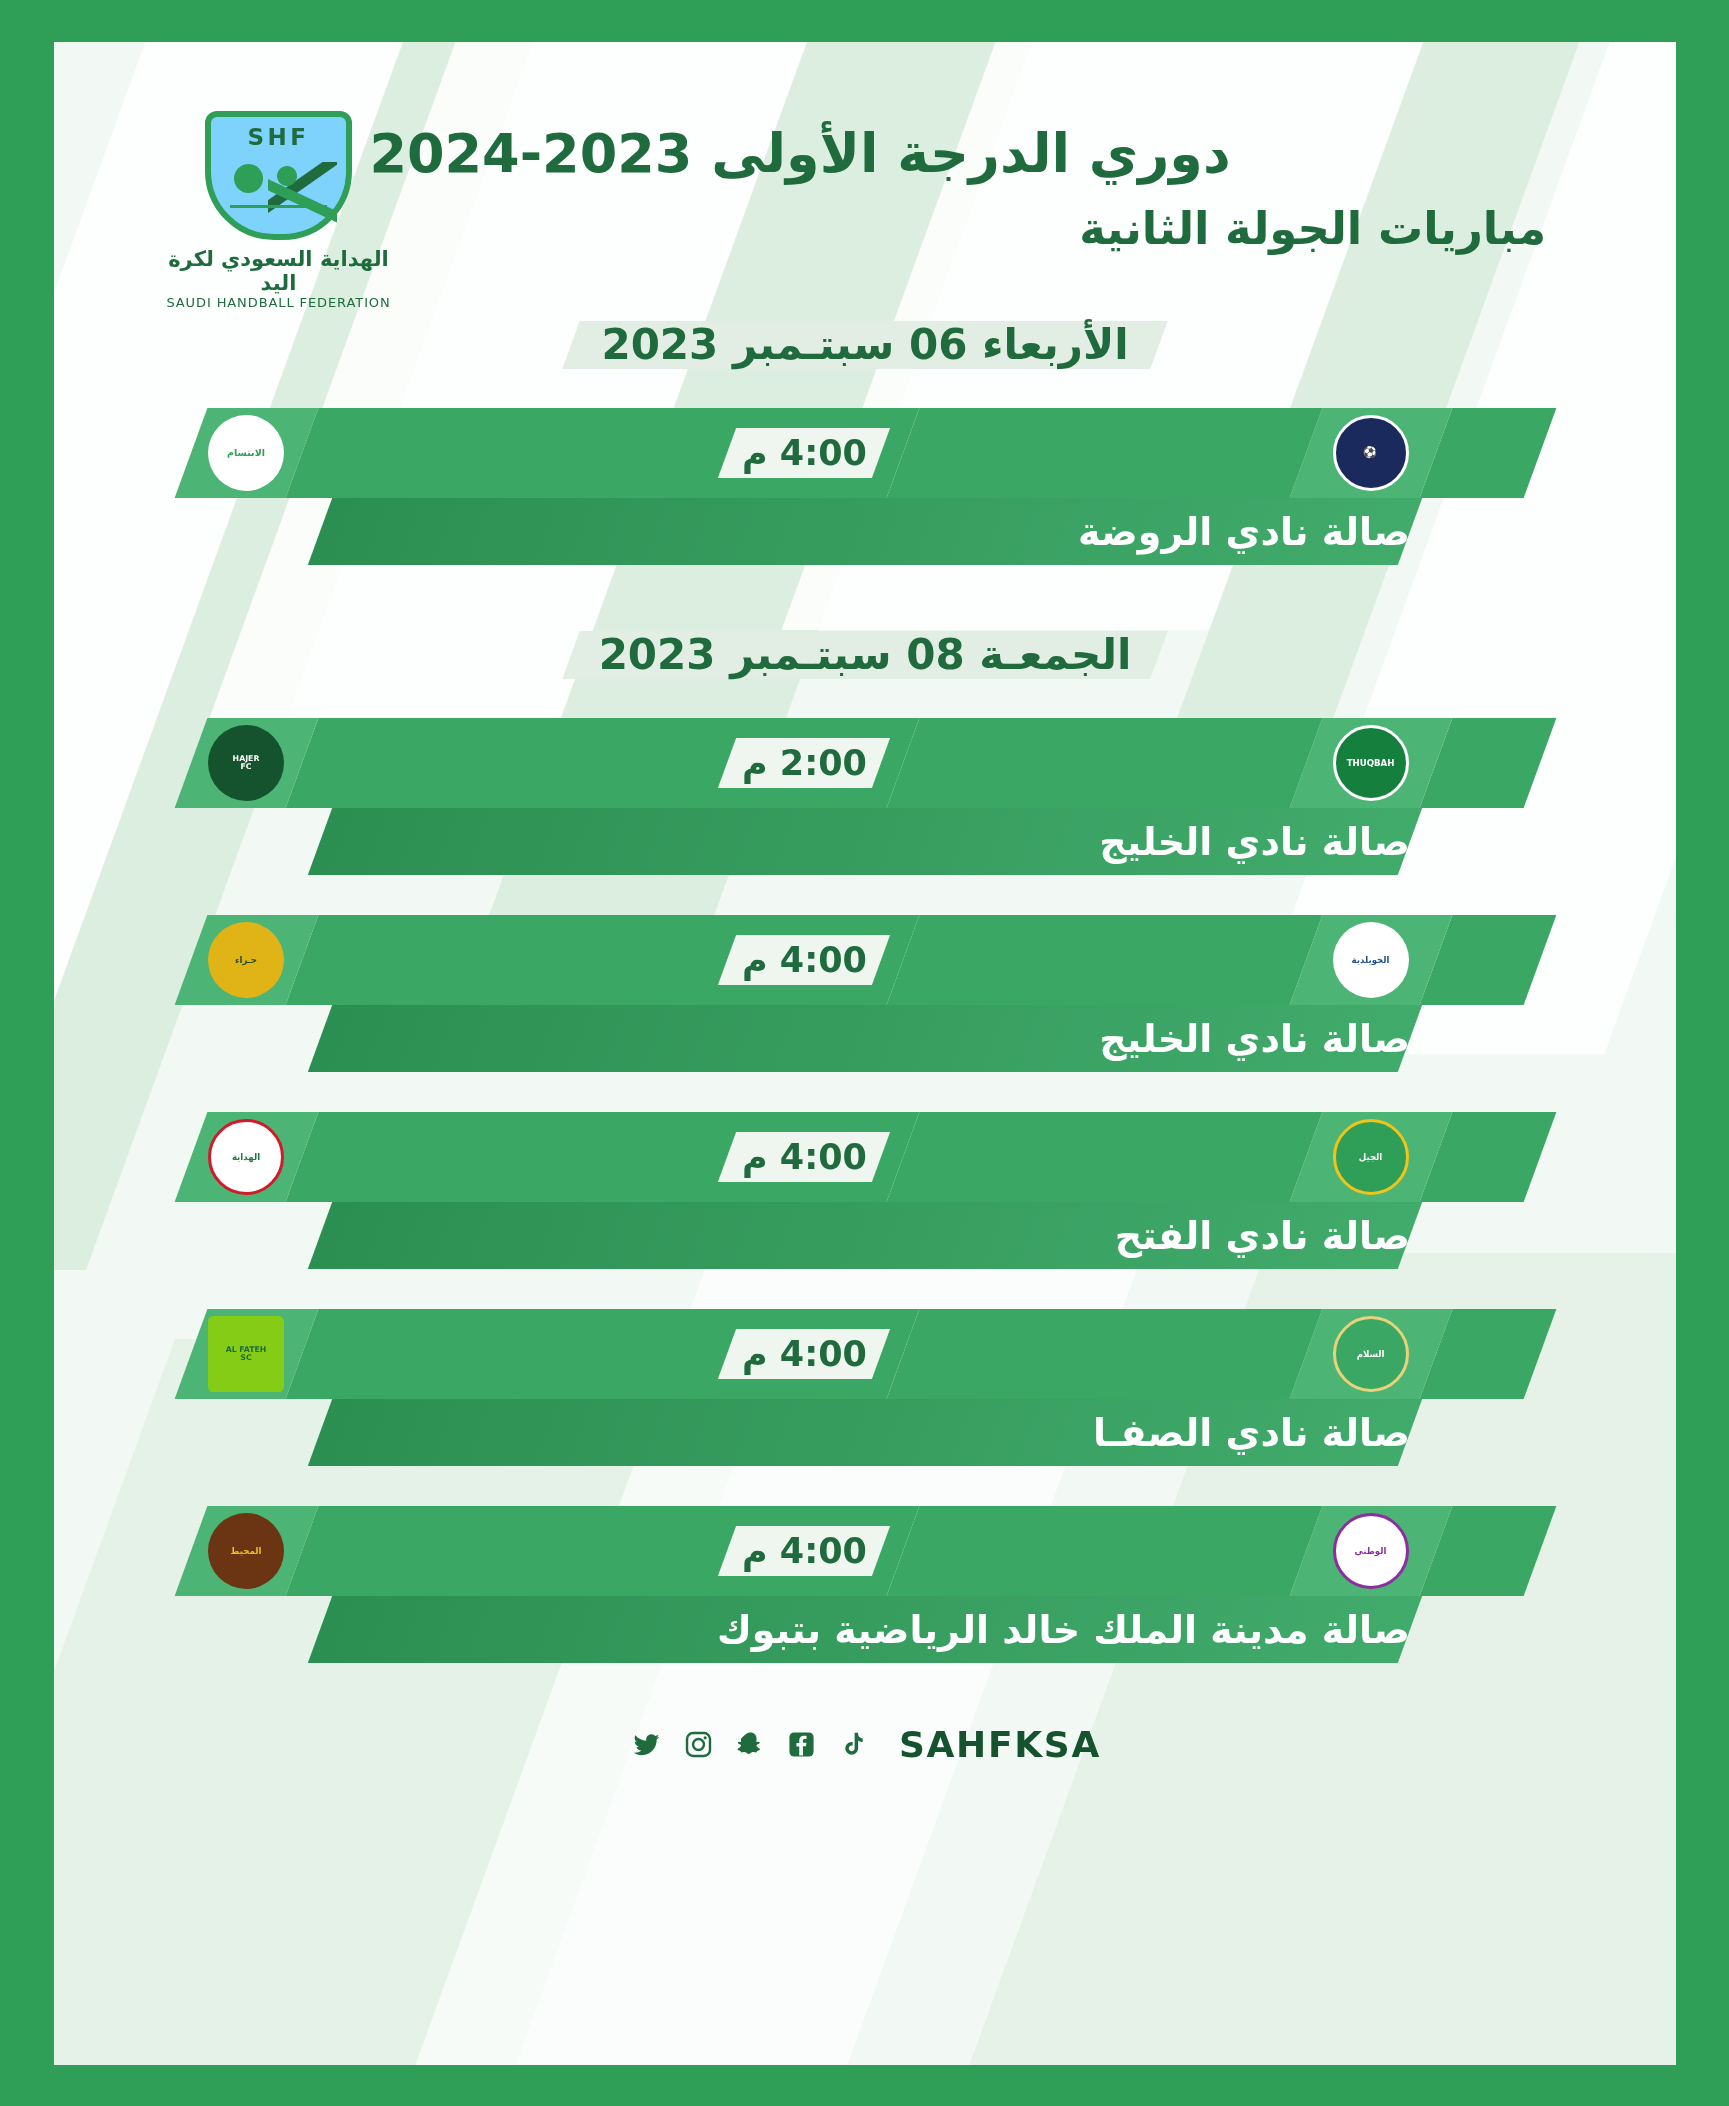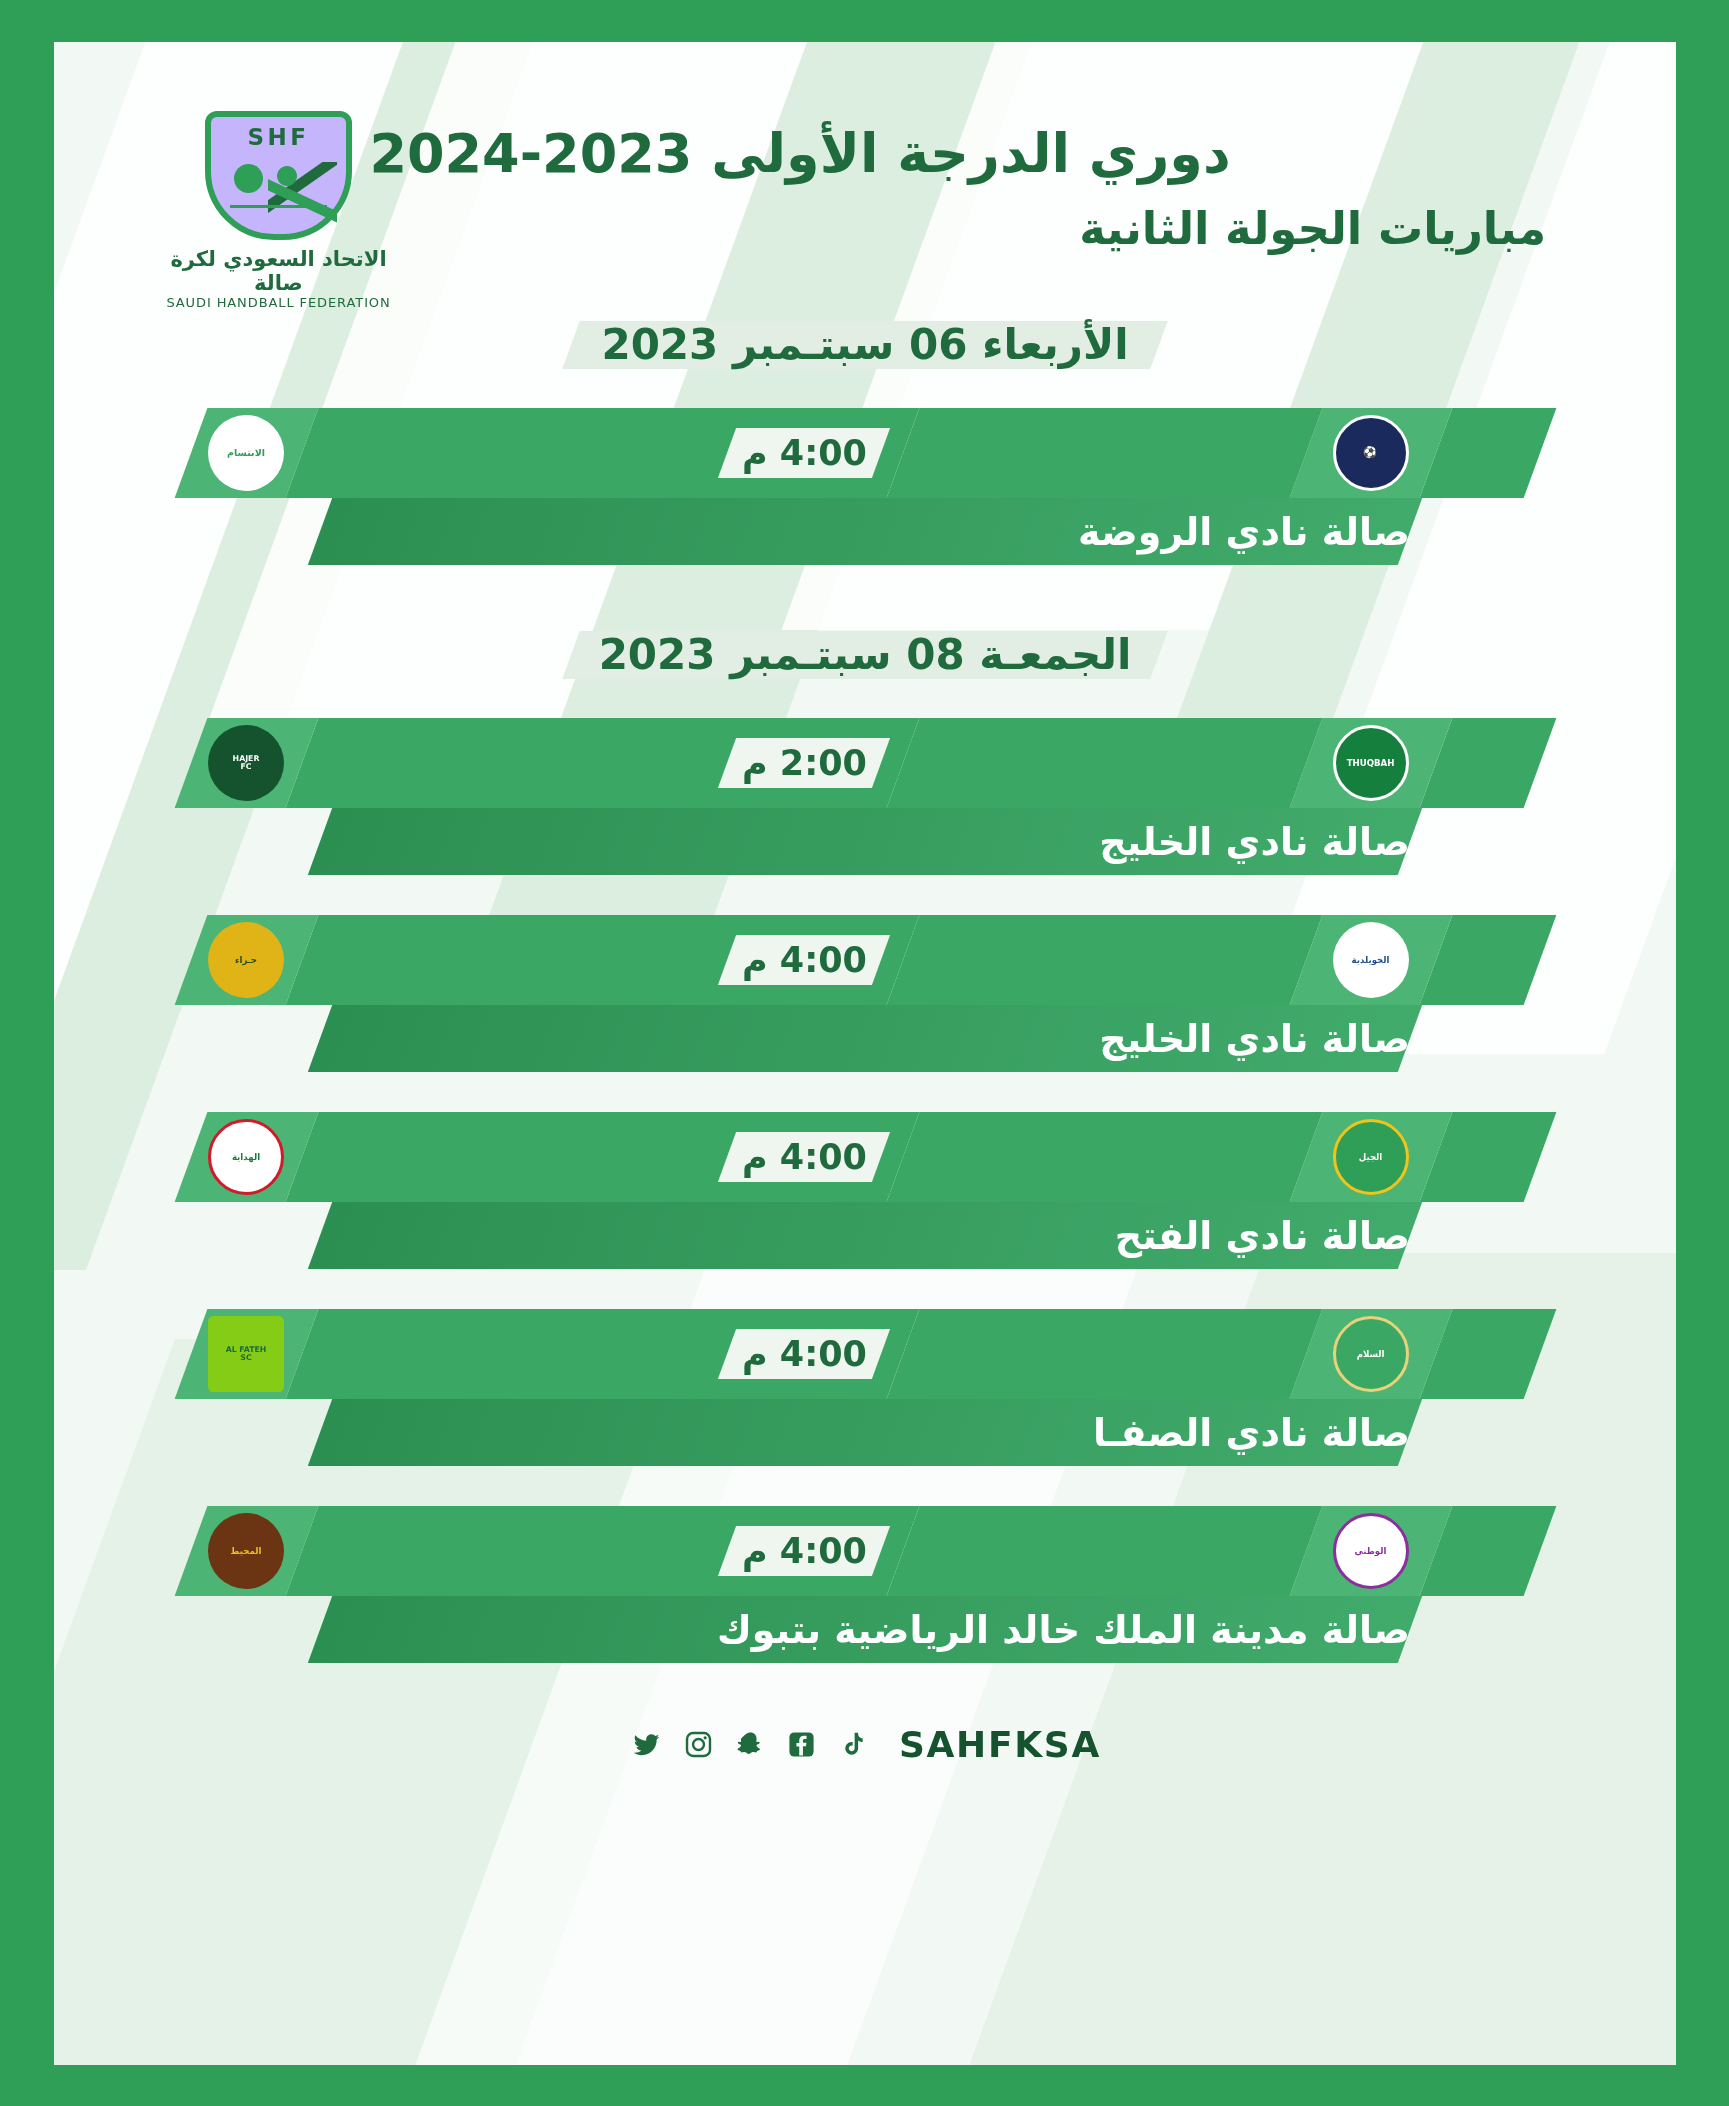--- a/index.html
+++ b/index.html
@@ -80,21 +80,21 @@
     flex-direction: column;
     align-items: center;
     justify-content: flex-start;
   }
   .logo-shield {
     width: 147px;
     height: 145px;
     border: 6px solid #2f9e57;
     border-radius: 12px 12px 69px 69px;
     position: relative;
-    background: #c4b5fd;
+    background: #7dd3fc;
   }
   .logo-shield .shf {
     position: absolute;
     top: 7px;
     left: 0; right: 0;
     text-align: center;
     font-size: 23px;
     font-weight: bold;
     color: #1f6b3d;
     letter-spacing: 3.5px;
@@ -341,21 +341,21 @@
         <div class="title-main">دوري الدرجة الأولى 2023-2024</div>
         <div class="title-sub">مباريات الجولة الثانية</div>
 
         <div class="logo">
           <div class="logo-shield">
             <div class="shf">SHF</div>
             <div class="ball"></div>
             <div class="player"></div>
             <div class="sep"></div>
           </div>
-          <div class="logo-txt-ar">الاتحاد السعودي لكرة صالة</div>
+          <div class="logo-txt-ar">الهداية السعودي لكرة اليد</div>
           <div class="logo-txt-en">SAUDI HANDBALL FEDERATION</div>
         </div>
       </div>
 
       <div class="day-row">
         <div class="day-bar"></div>
         <div class="day-text">الأربعاء 06 سبتـمبر 2023</div>
       </div>
 
       <div class="match">

